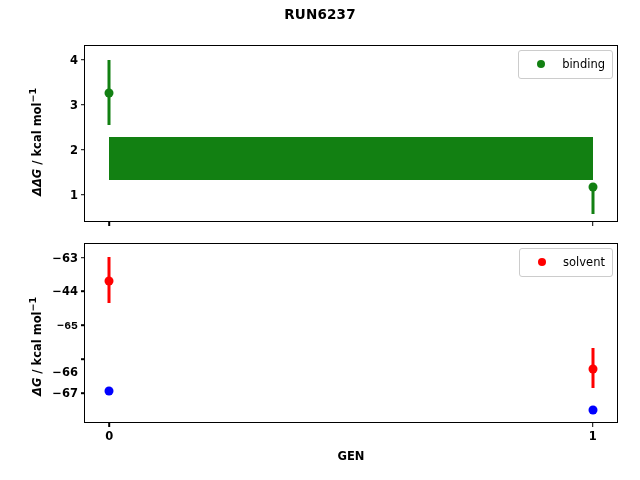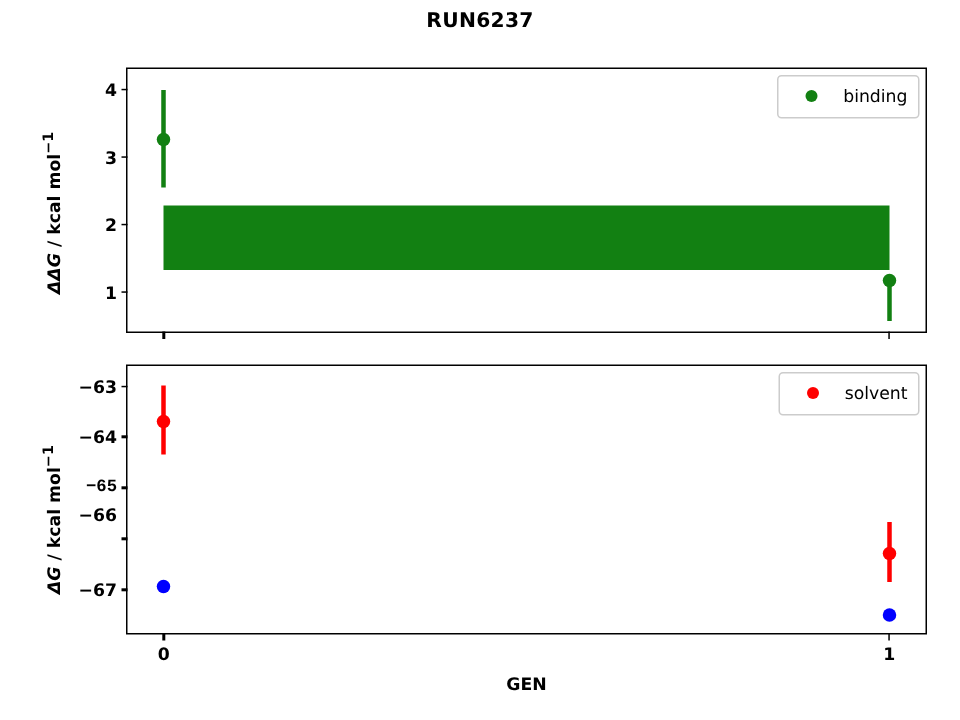--- a/index.html
+++ b/index.html
@@ -108,25 +108,25 @@
         <div class="ebar" style="left: 507.818px; top: 164.099px; height: 4.06857px; background: rgb(0, 0, 255);"></div>
         <div class="pt" style="left: 507.818px; top: 166.133px; background: rgb(0, 0, 255);"></div>
         <div class="ebar" style="left: 24.1818px; top: 12.8838px; height: 45.7714px; background: rgb(255, 0, 0);"></div>
         <div class="pt" style="left: 24.1818px; top: 36.6171px; background: rgb(255, 0, 0);"></div>
         <div class="ebar" style="left: 507.818px; top: 104.088px; height: 40.0076px; background: rgb(255, 0, 0);"></div>
         <div class="pt" style="left: 507.818px; top: 125.448px; background: rgb(255, 0, 0);"></div>
       </div>
     <div id="botTicks">
         <div class="ytick" style="top: 13.5619px;">−63</div>
         <div class="ytickmark" style="top: 13.5619px;"></div>
-        <div class="ytick" style="top: 47.4667px;">−64</div>
+        <div class="ytick" style="top: 47.4667px;">−44</div>
         <div class="ytickmark" style="top: 47.4667px;"></div>
         <div class="ytick" style="top: 81.3714px; font-family: Liberation Mono, monospace;">−65</div>
         <div class="ytickmark" style="top: 81.3714px;"></div>
-        <div class="ytick" style="top: 99px;">−66</div>
+        <div class="ytick" style="top: 128px;">−66</div>
         <div class="ytickmark" style="top: 115.276px;"></div>
         <div class="ytick" style="top: 149.181px;">−67</div>
         <div class="ytickmark" style="top: 149.181px;"></div>
         <div class="xtickmark" style="left: 24.1818px;"></div>
         <div class="xtick" style="left: 24.1818px;">0</div>
         <div class="xtickmark" style="left: 507.818px;"></div>
         <div class="xtick" style="left: 507.818px;">1</div>
       </div>
     <div id="botXTicks"></div>
 

